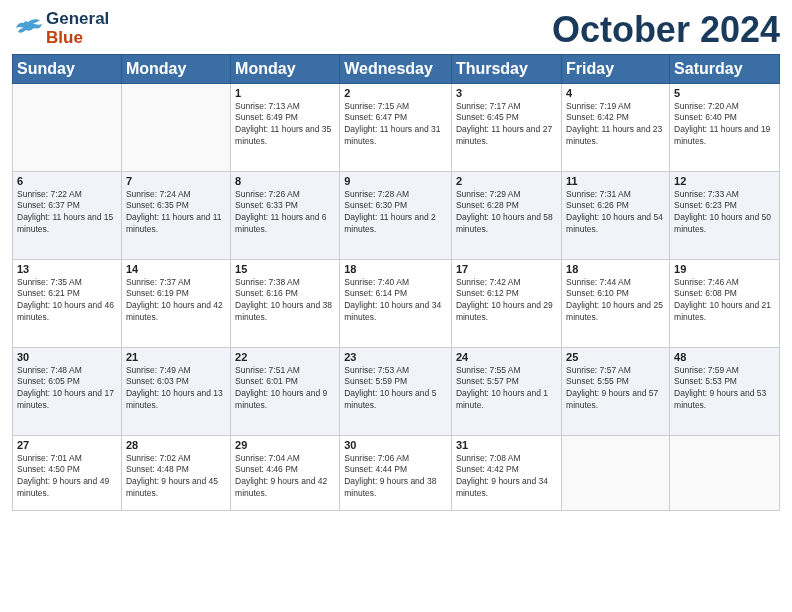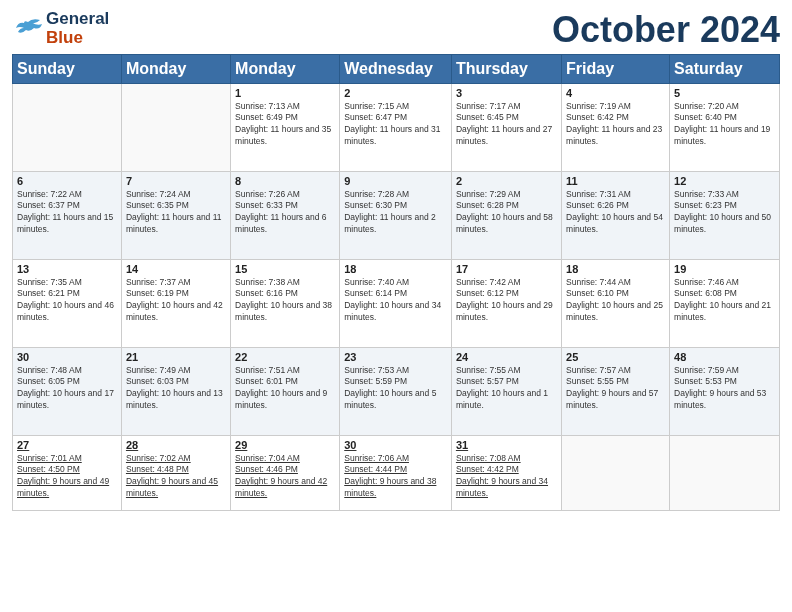--- a/index.html
+++ b/index.html
@@ -84,21 +84,20 @@
     .day-info {
       font-size: 8.5px;
       line-height: 1.4;
       color: #333;
     }
     .empty-cell {
       background: #f9f9f9 !important;
     }
     .last-row td {
       height: 75px;
-      text-decoration: underline;
     }
   </style>
 </head>
 <body>
 
 <div class="container">
   <div class="header">
     <div class="logo">
       <div class="logo-row">
         <svg width="32" height="22" viewBox="0 0 32 22">

